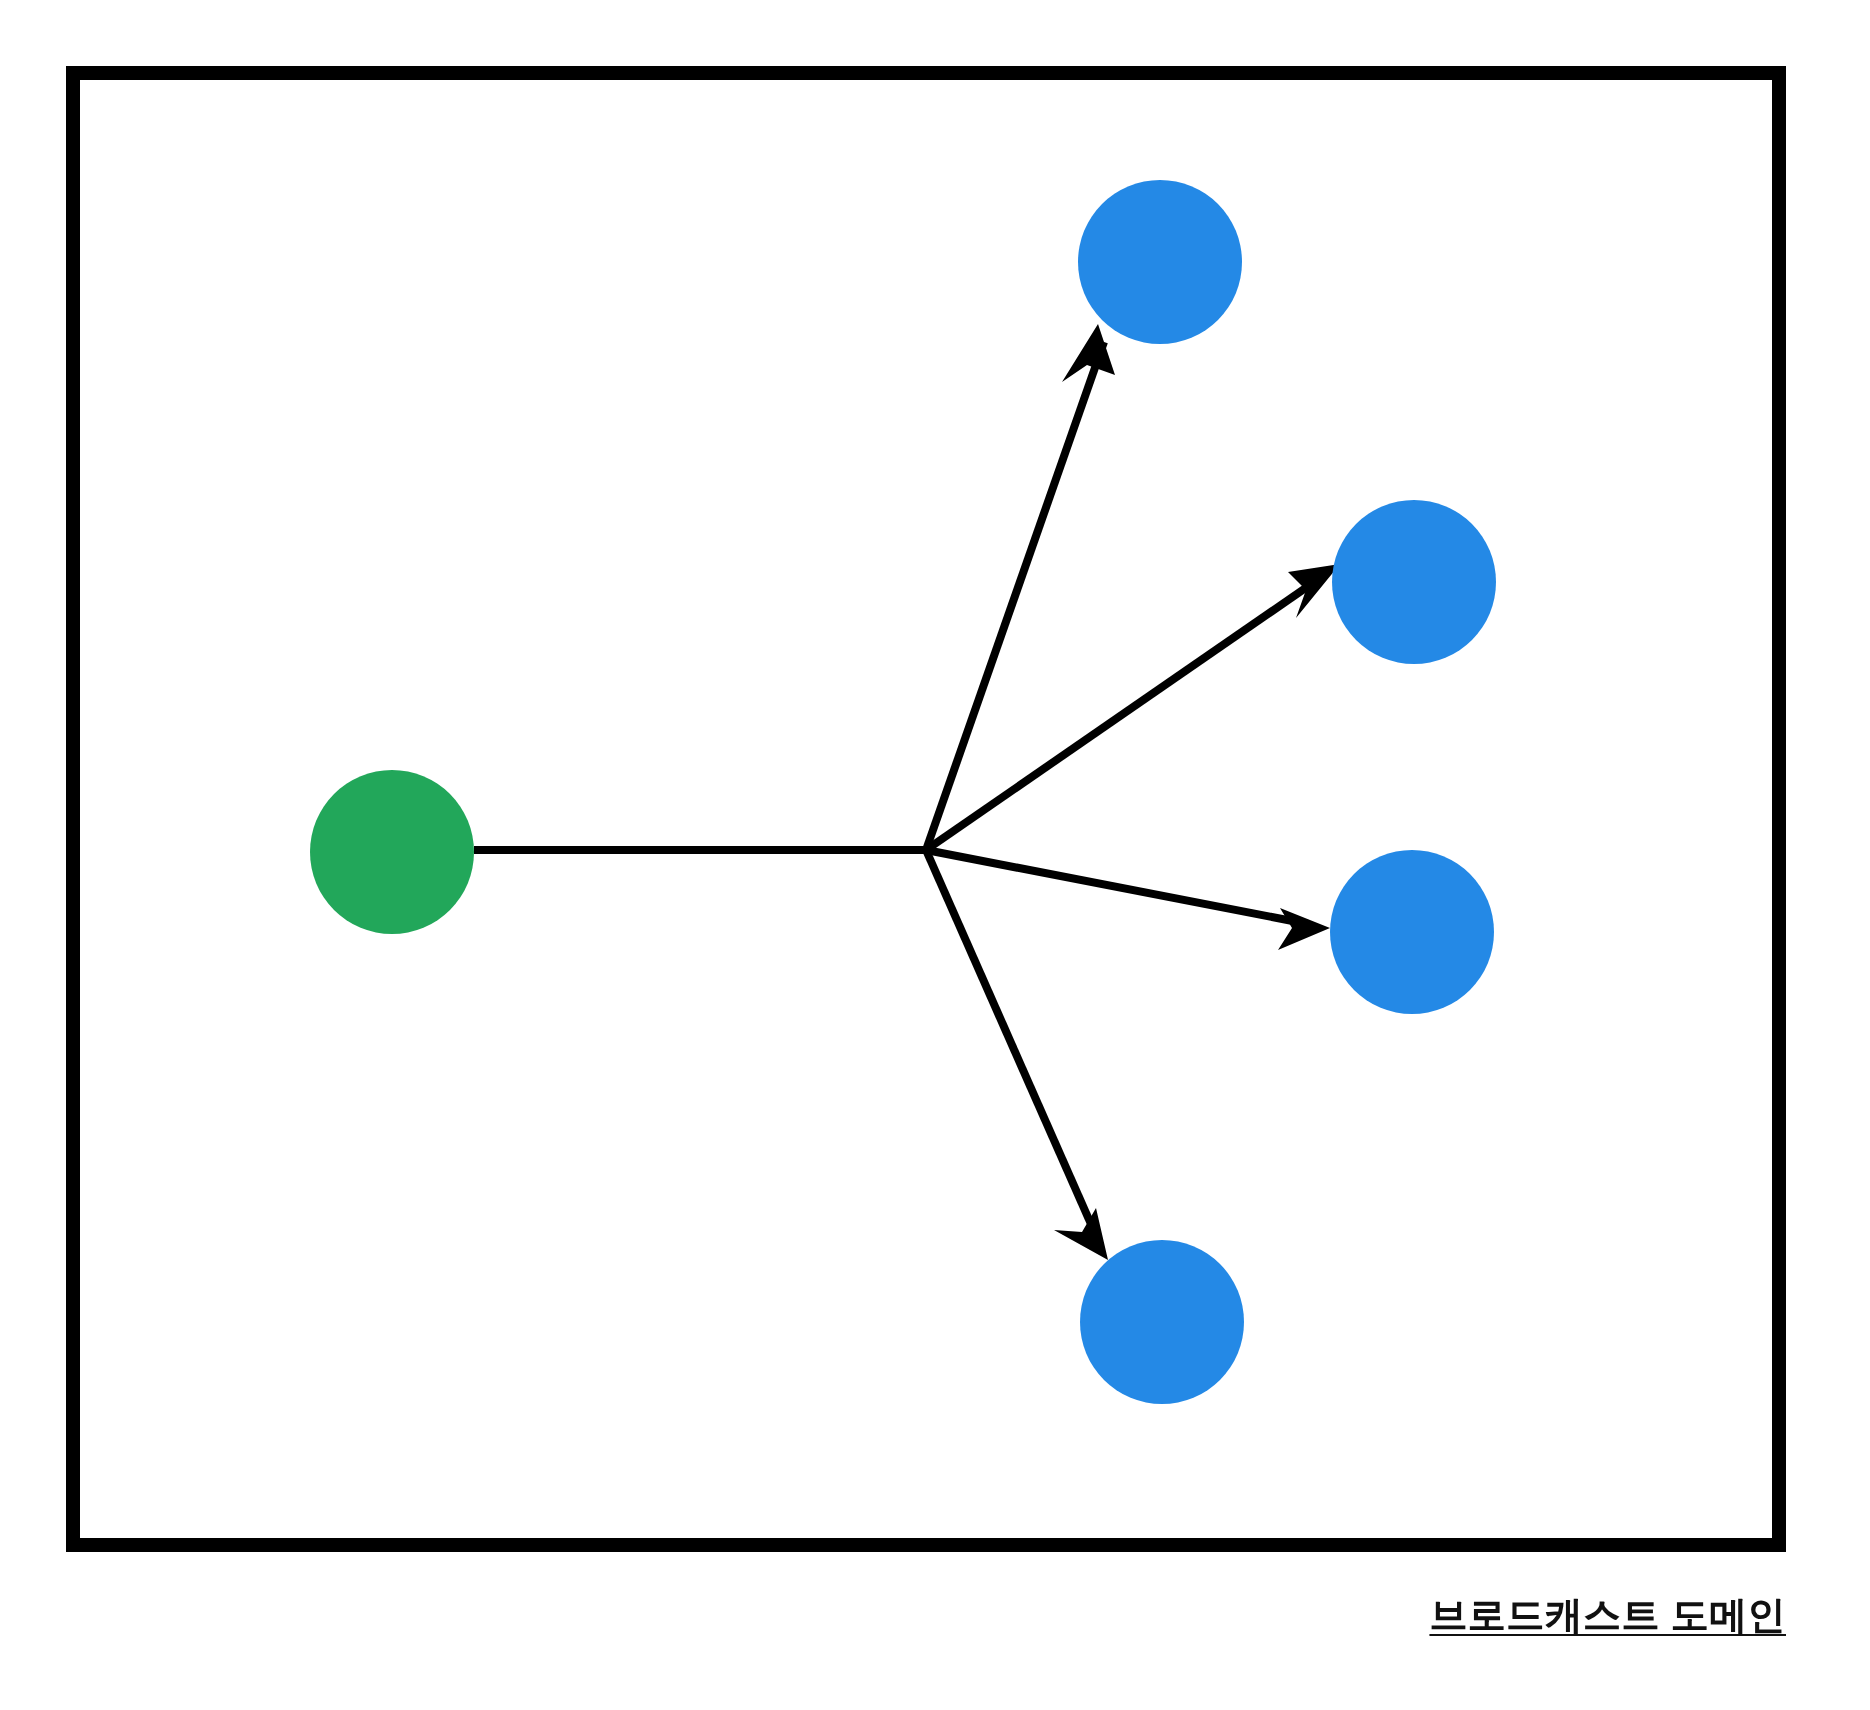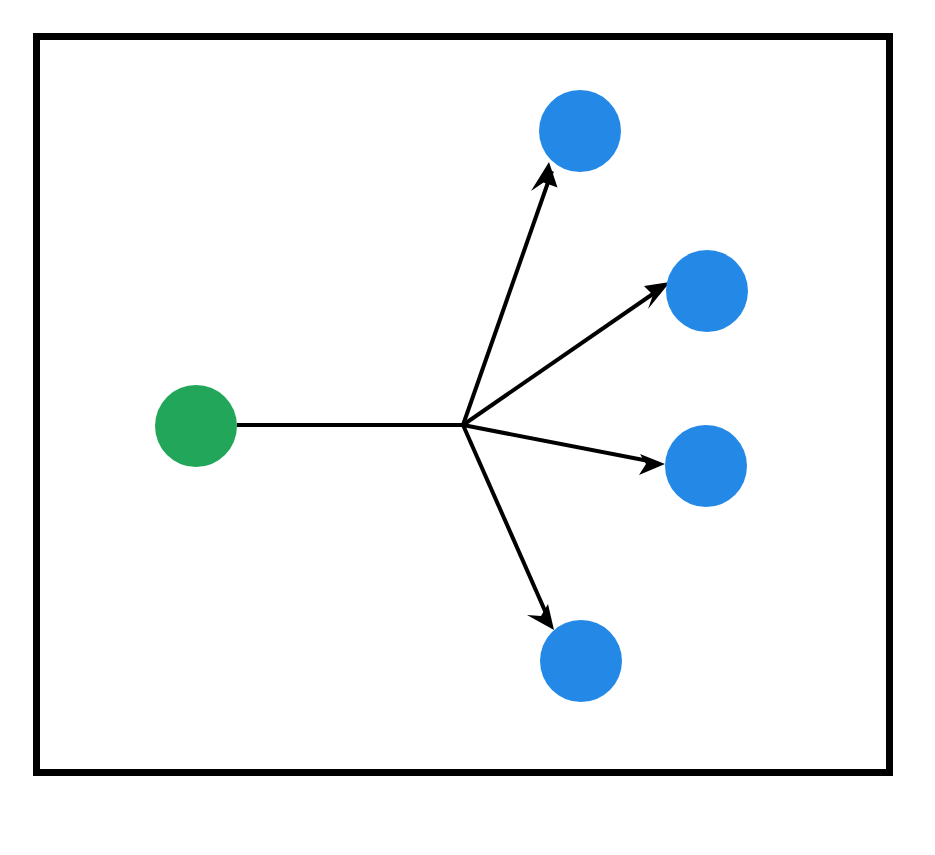--- a/index.html
+++ b/index.html
@@ -94,14 +94,15 @@
     <circle class="node-circle" cx="580" cy="131" r="41" fill="#2489e6"></circle>
 
     <circle class="node-circle" cx="707" cy="291" r="41" fill="#2489e6"></circle>
 
     <circle class="node-circle" cx="706" cy="466" r="41" fill="#2489e6"></circle>
 
     <circle class="node-circle" cx="581" cy="661" r="41" fill="#2489e6"></circle>
 
   </svg>
 
+  <div class="caption">브로드캐스트 도메인</div>
 
 </div>
 
 </body></html>

